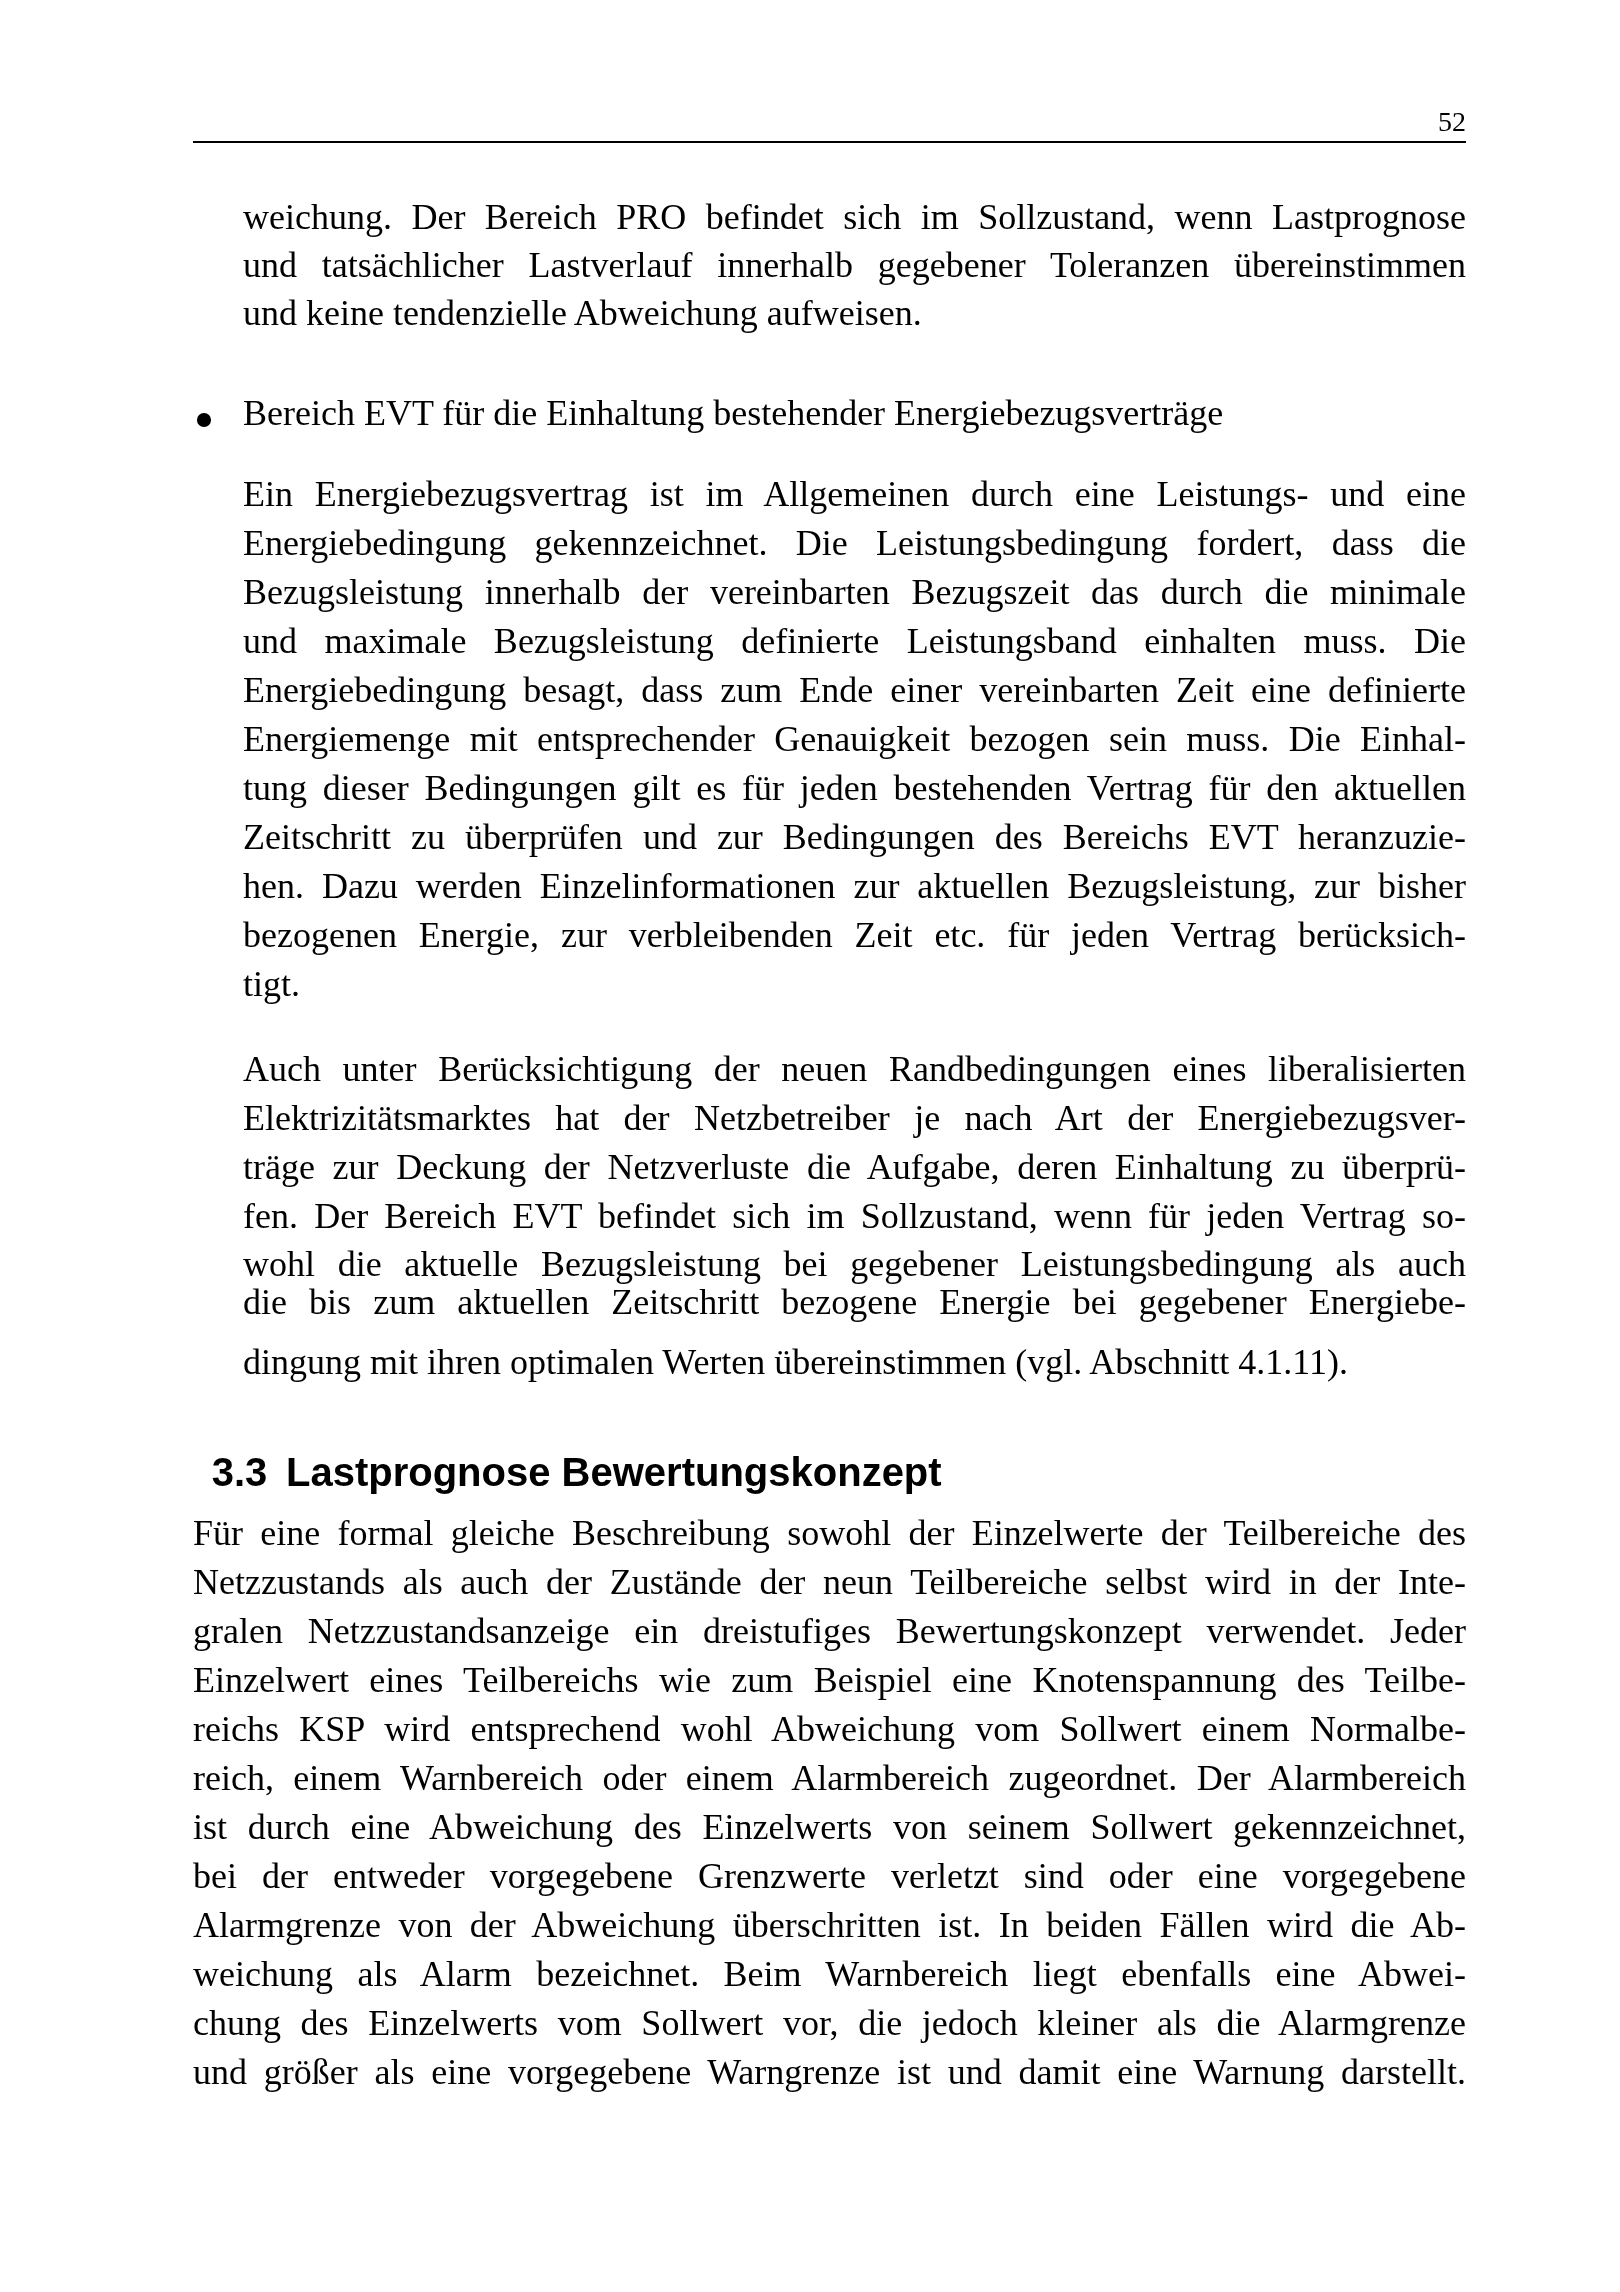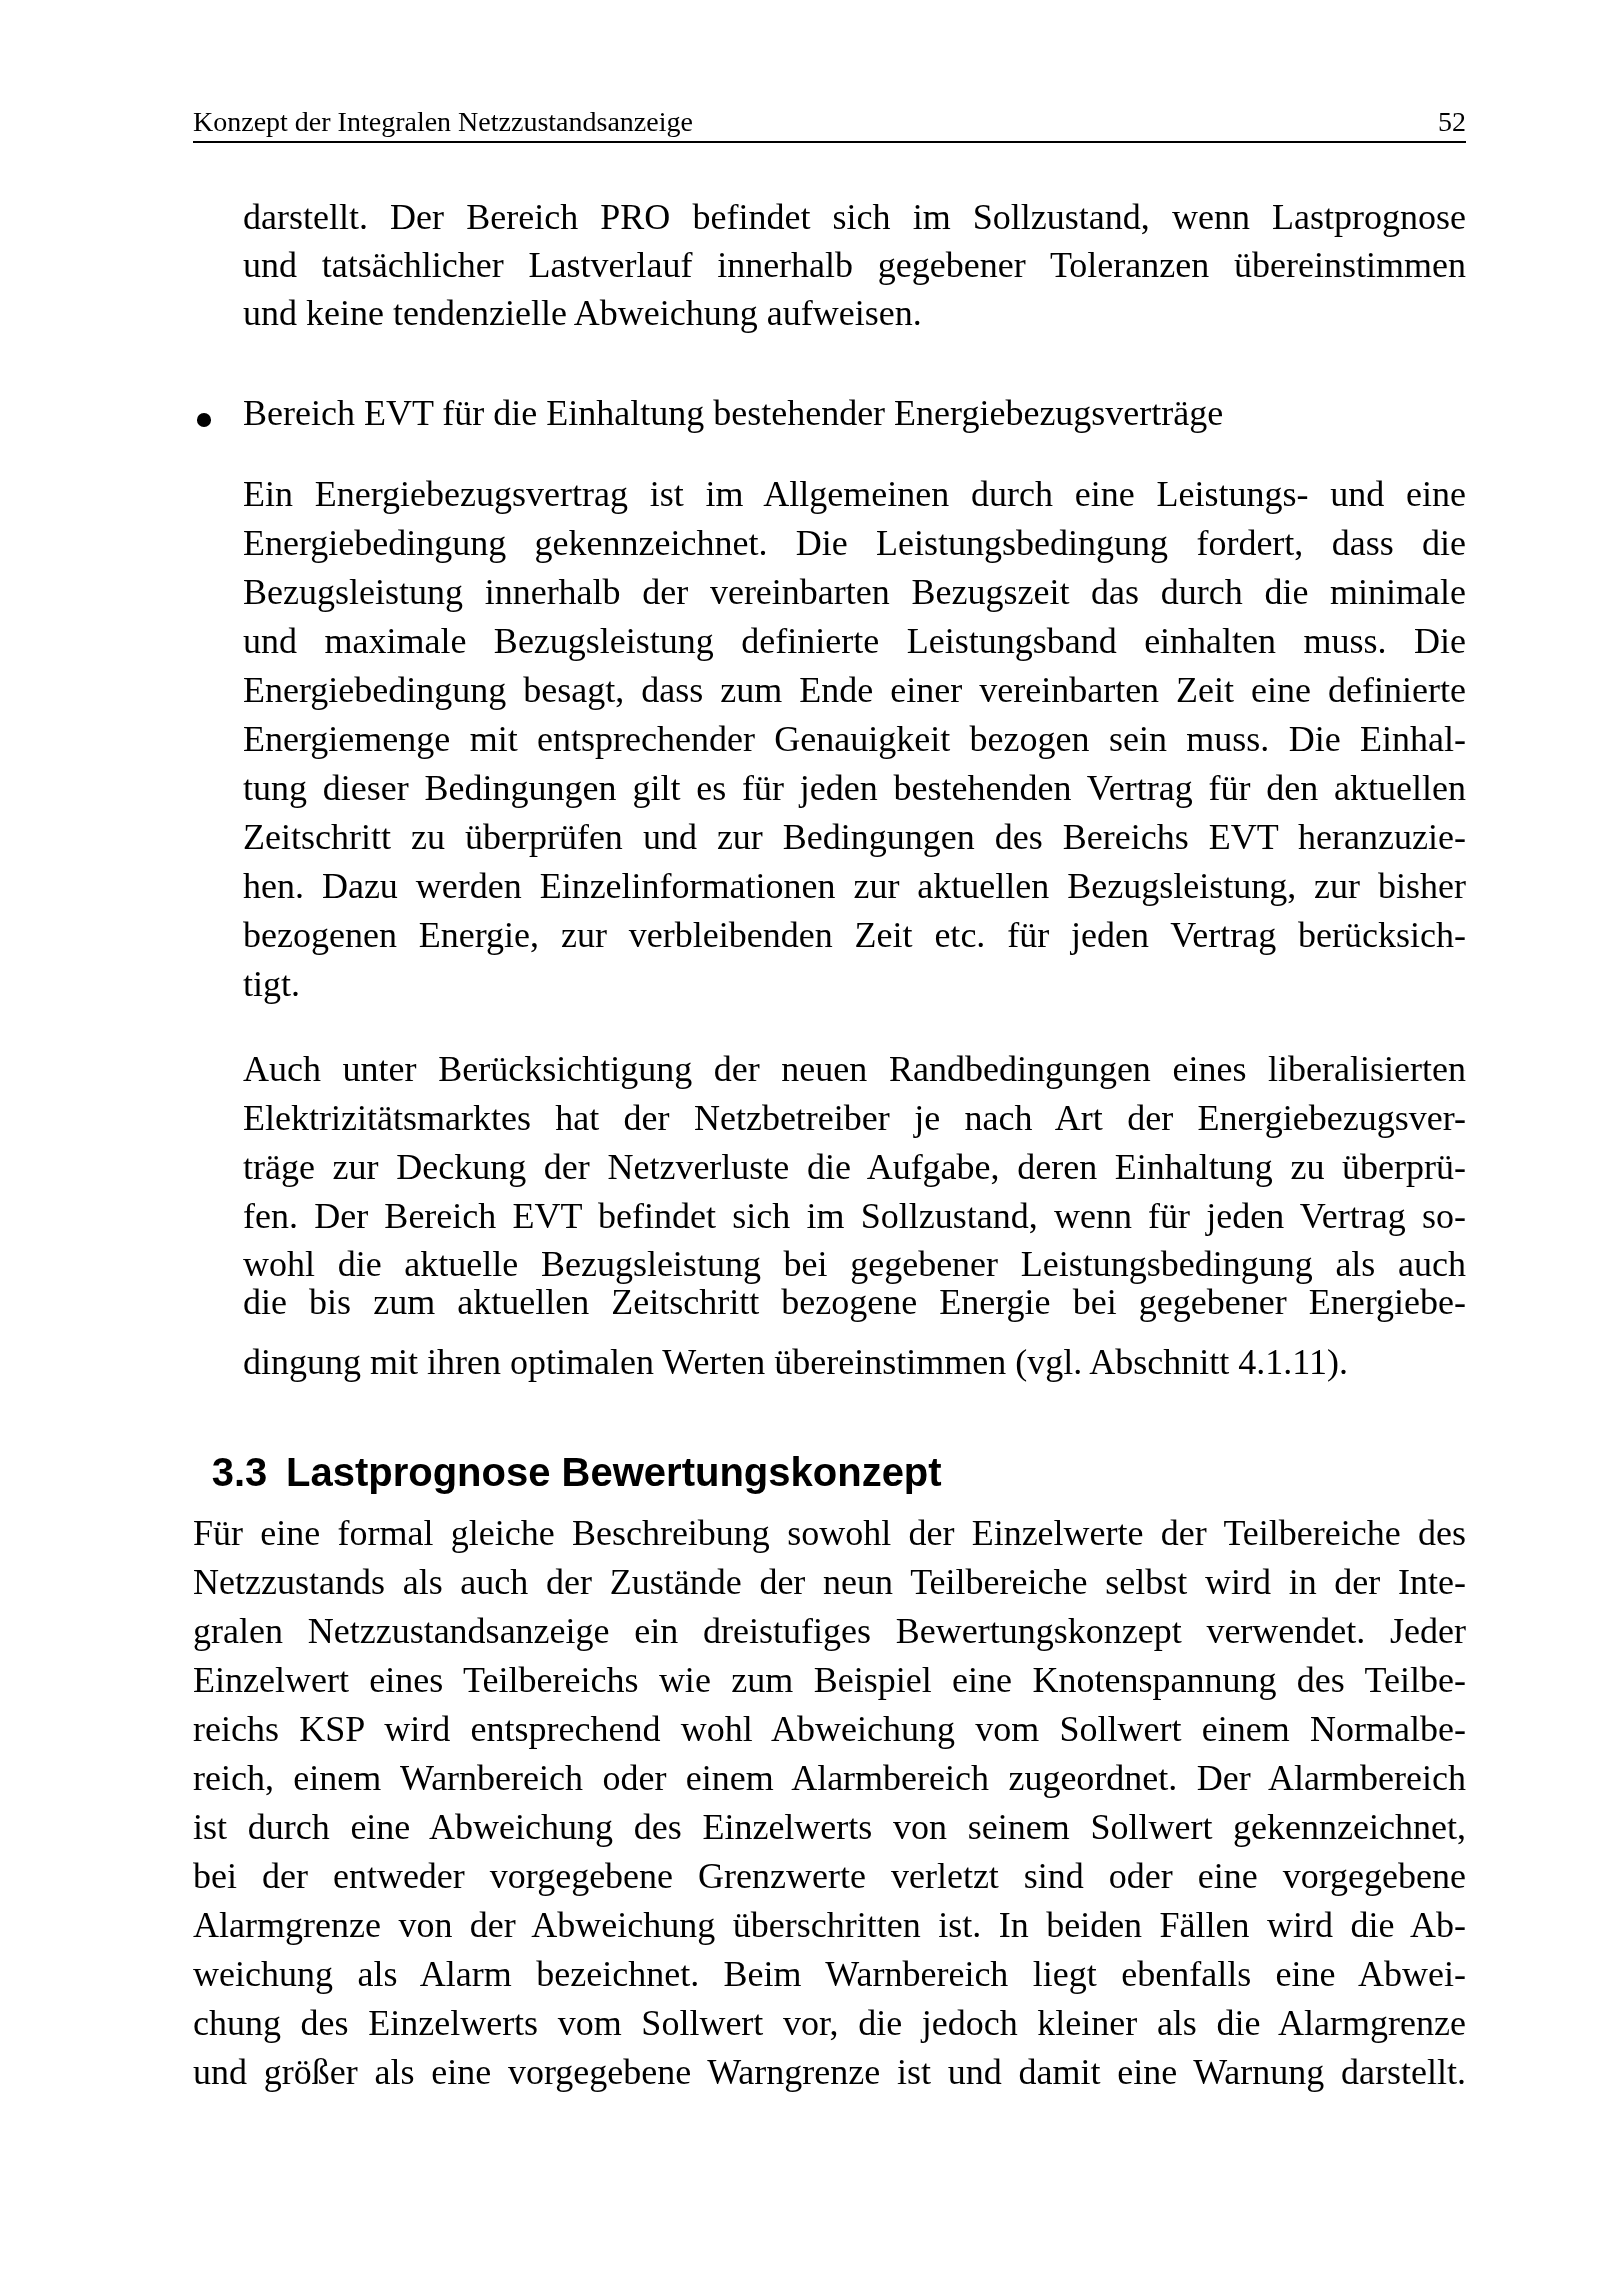--- a/index.html
+++ b/index.html
@@ -22,26 +22,25 @@
 
   .section-heading { position: absolute; left: 193px; font-size: 40px; font-weight: bold; line-height: 47px; white-space: nowrap; }
   .section-heading .num { display: inline-block; width: 93px; text-align: center; }
 </style>
 </head>
 <body>
 
 <div class="page serif">
 
   <div class="running-header serif">
-    <span class="title">Konzept der Integralen Netzzustandsanzeige</span>
     <span class="pageno">52</span>
   </div>
 
   <div>
-    <div class="line just ind" style="top:196px">darstellt. Der Bereich PRO befindet sich im Sollzustand, wenn Lastprognose</div>
+    <div class="line just ind" style="top:196px">weichung. Der Bereich PRO befindet sich im Sollzustand, wenn Lastprognose</div>
     <div class="line just ind" style="top:244px">und tatsächlicher Lastverlauf innerhalb gegebener Toleranzen übereinstimmen</div>
     <div class="line ind" style="top:292px">und keine tendenzielle Abweichung aufweisen.</div>
   </div>
 
   <div>
     <span class="bullet-dot" style="top:413px"></span>
     <div class="line ind" style="top:392px">Bereich EVT für die Einhaltung bestehender Energiebezugsverträge</div>
   </div>
 
   <div>

